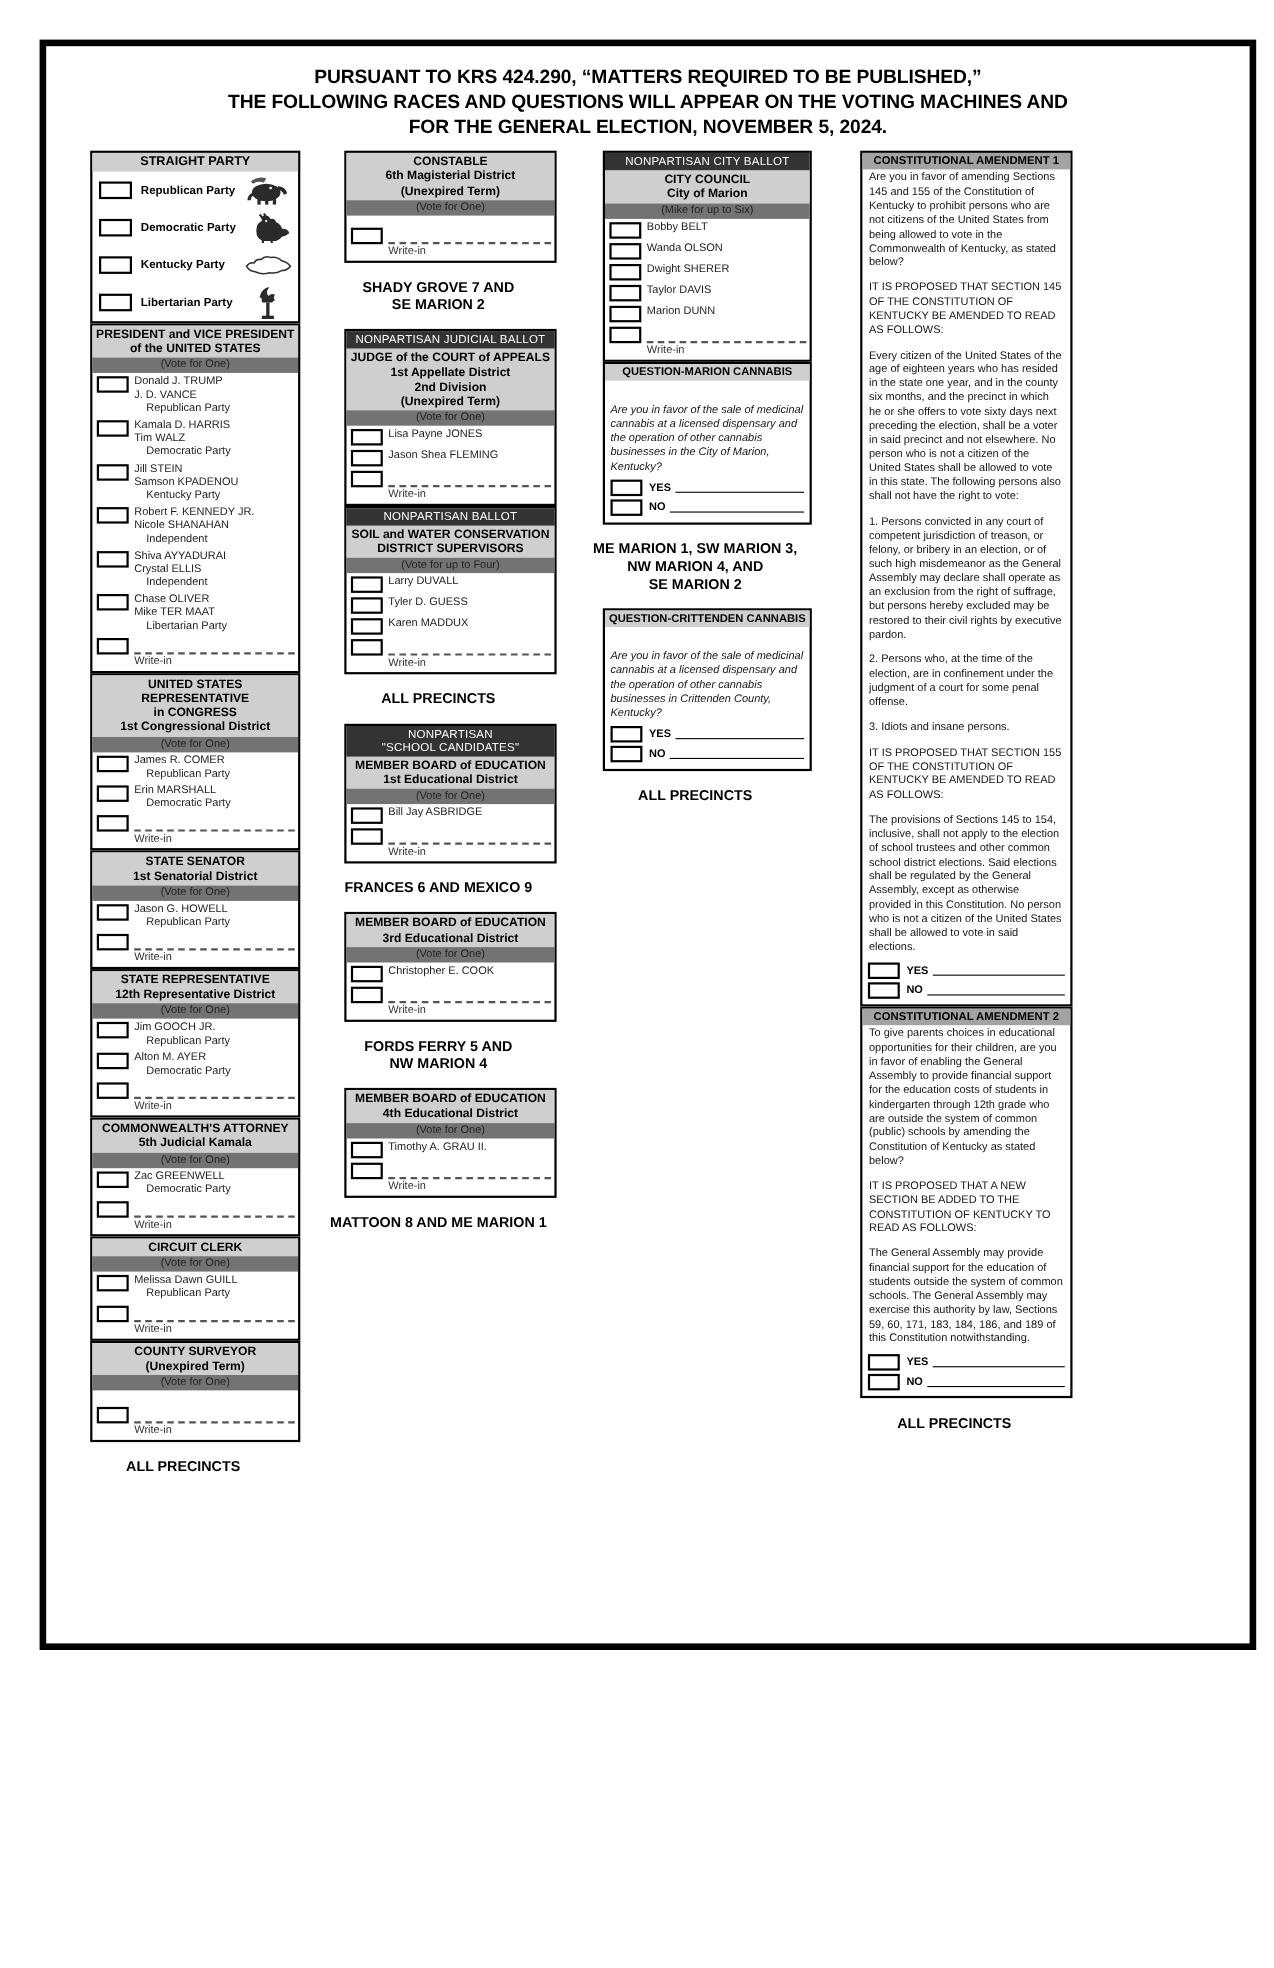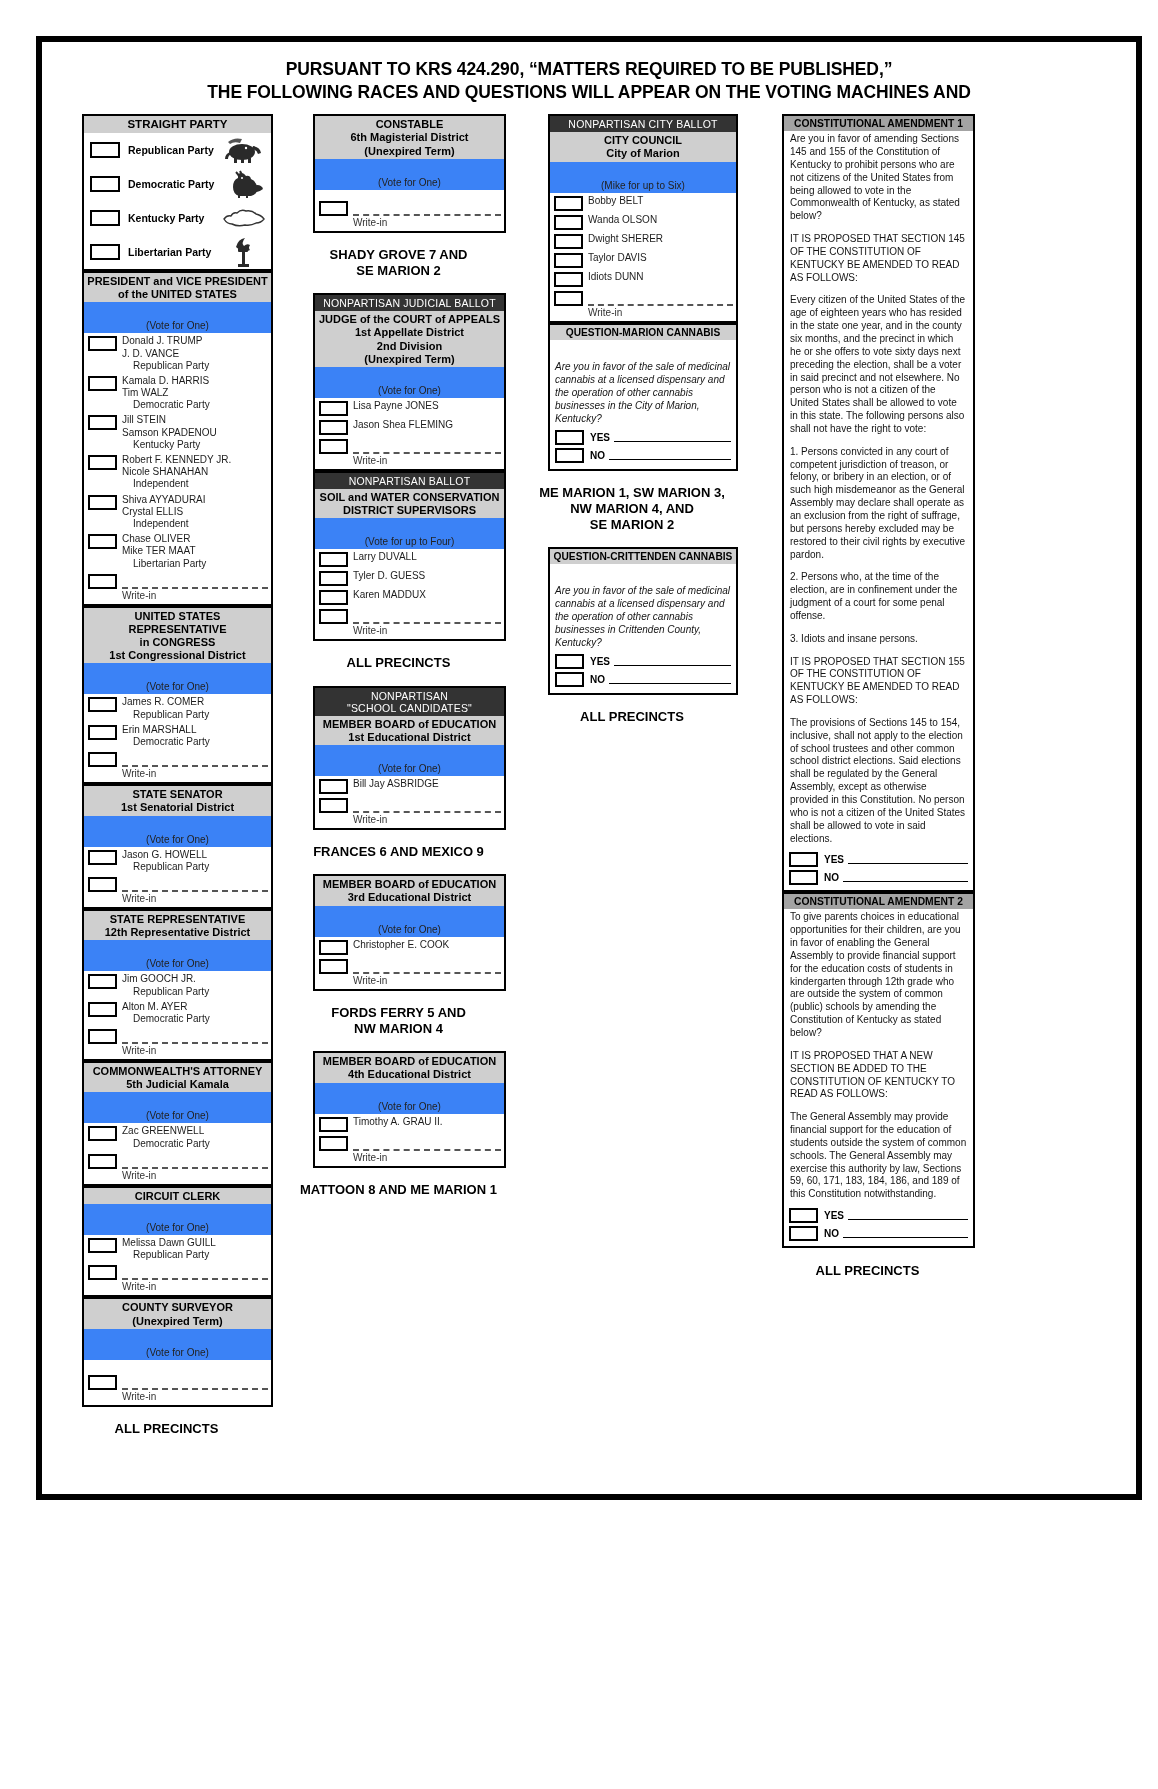--- a/index.html
+++ b/index.html
@@ -62,24 +62,24 @@
   .hdr-grey {
     background:#cfcfcf;
     text-align:center;
     font-weight:bold;
     font-size:11px;
     padding:2px 3px 1px;
     line-height:1.2;
   }
   .hdr-grey.big { font-size:11.5px; }
   .hdr-lite {
-    background:#3b82f6;
+    background:#737373;
     text-align:center;
     font-size:10px;
-    padding:18px 2px 2px;
+    padding:1px 2px 2px;
     color:#222;
   }
 
   .cand {
     display:flex;
     align-items:flex-start;
     padding:2px 3px 1px 4px;
     min-height:16px;
   }
   .cand .box {
@@ -198,20 +198,21 @@
 </style>
 </head>
 <body>
 
 <div class="page">
   <div class="outer-frame">
 
     <div class="header">
       <div>PURSUANT TO KRS 424.290, “MATTERS REQUIRED TO BE PUBLISHED,”</div>
       <div>THE FOLLOWING RACES AND QUESTIONS WILL APPEAR ON THE VOTING MACHINES AND</div>
+      <div>FOR THE GENERAL ELECTION, NOVEMBER 5, 2024.</div>
     </div>
 
     <div class="columns">
 
       <div class="col">
 
         <div class="ballot">
           <div class="hdr-grey big">STRAIGHT PARTY</div>
 
           <div class="sp-row">
@@ -648,21 +649,21 @@
             </div>
           <div class="cand">
               <span class="box"></span>
               <span class="names">
                 <div>Taylor DAVIS</div>
               </span>
             </div>
           <div class="cand">
               <span class="box"></span>
               <span class="names">
-                <div>Idiots DUNN</div>
+                <div>Marion DUNN</div>
               </span>
             </div>
           <div class="writein-row">
               <span class="box"></span>
               <span class="writein-line"></span>
             </div>
           <div class="writein-label">Write-in</div>
         </div>
 
         <div class="ballot">

